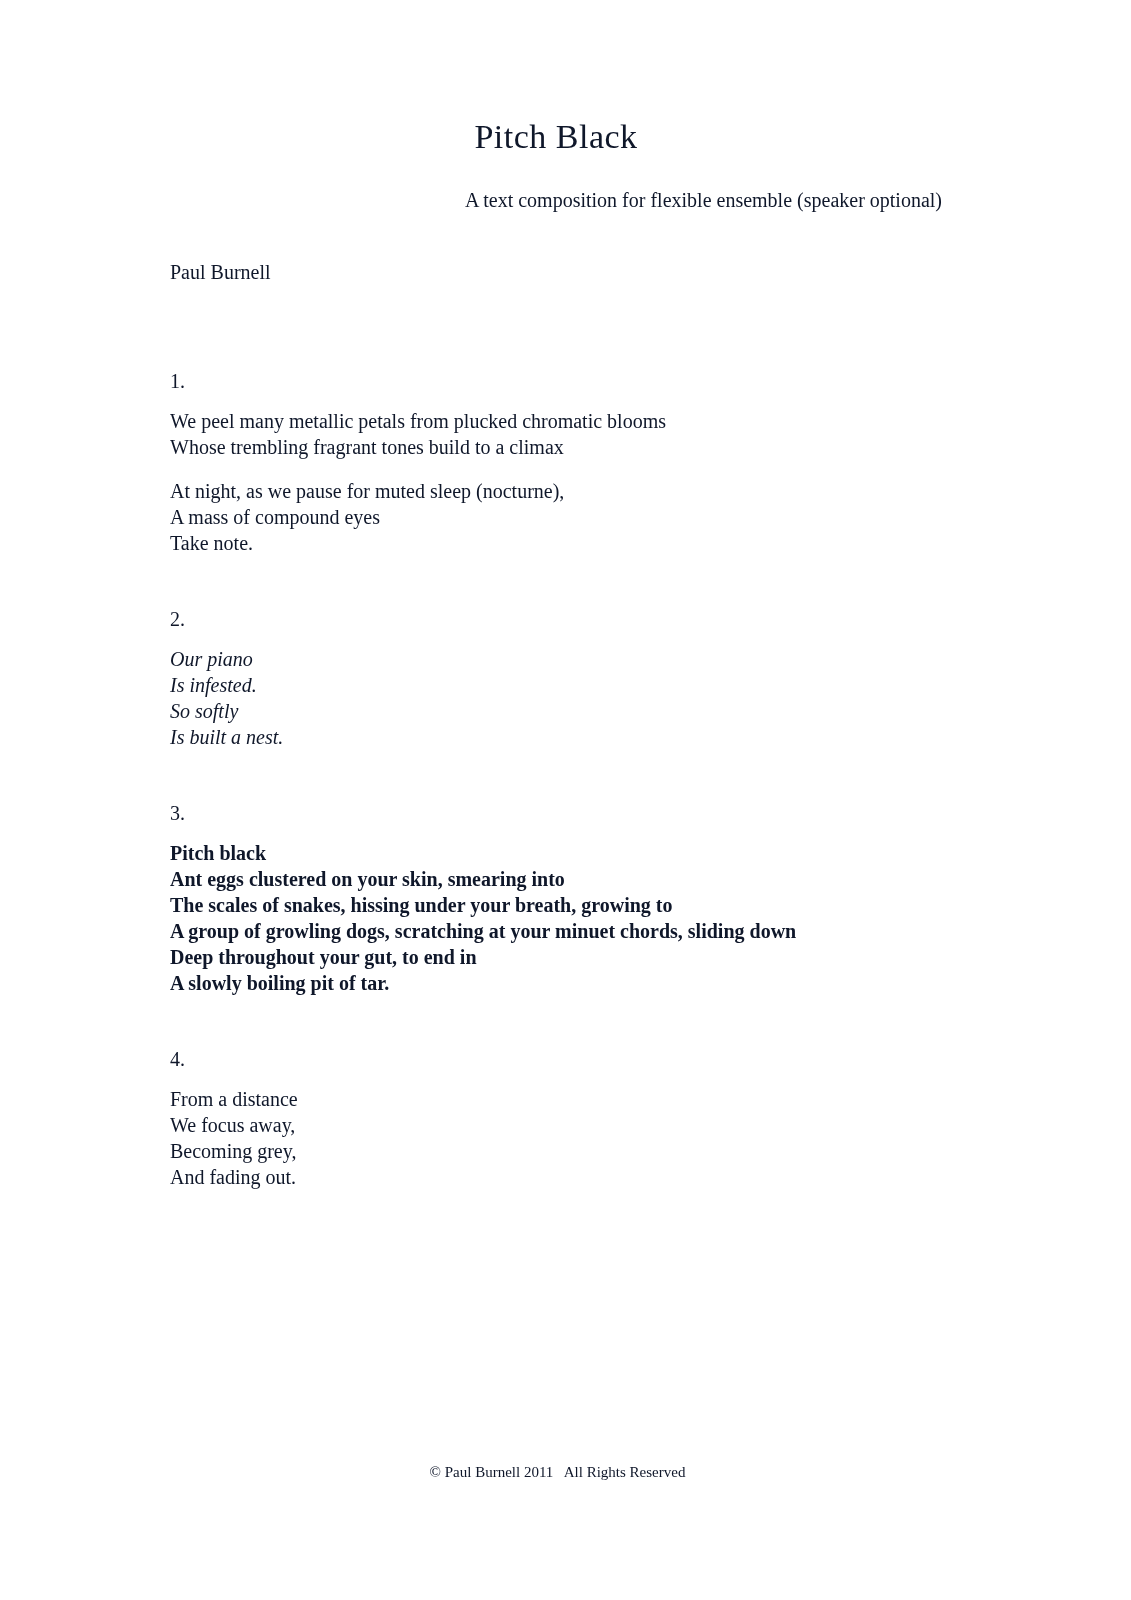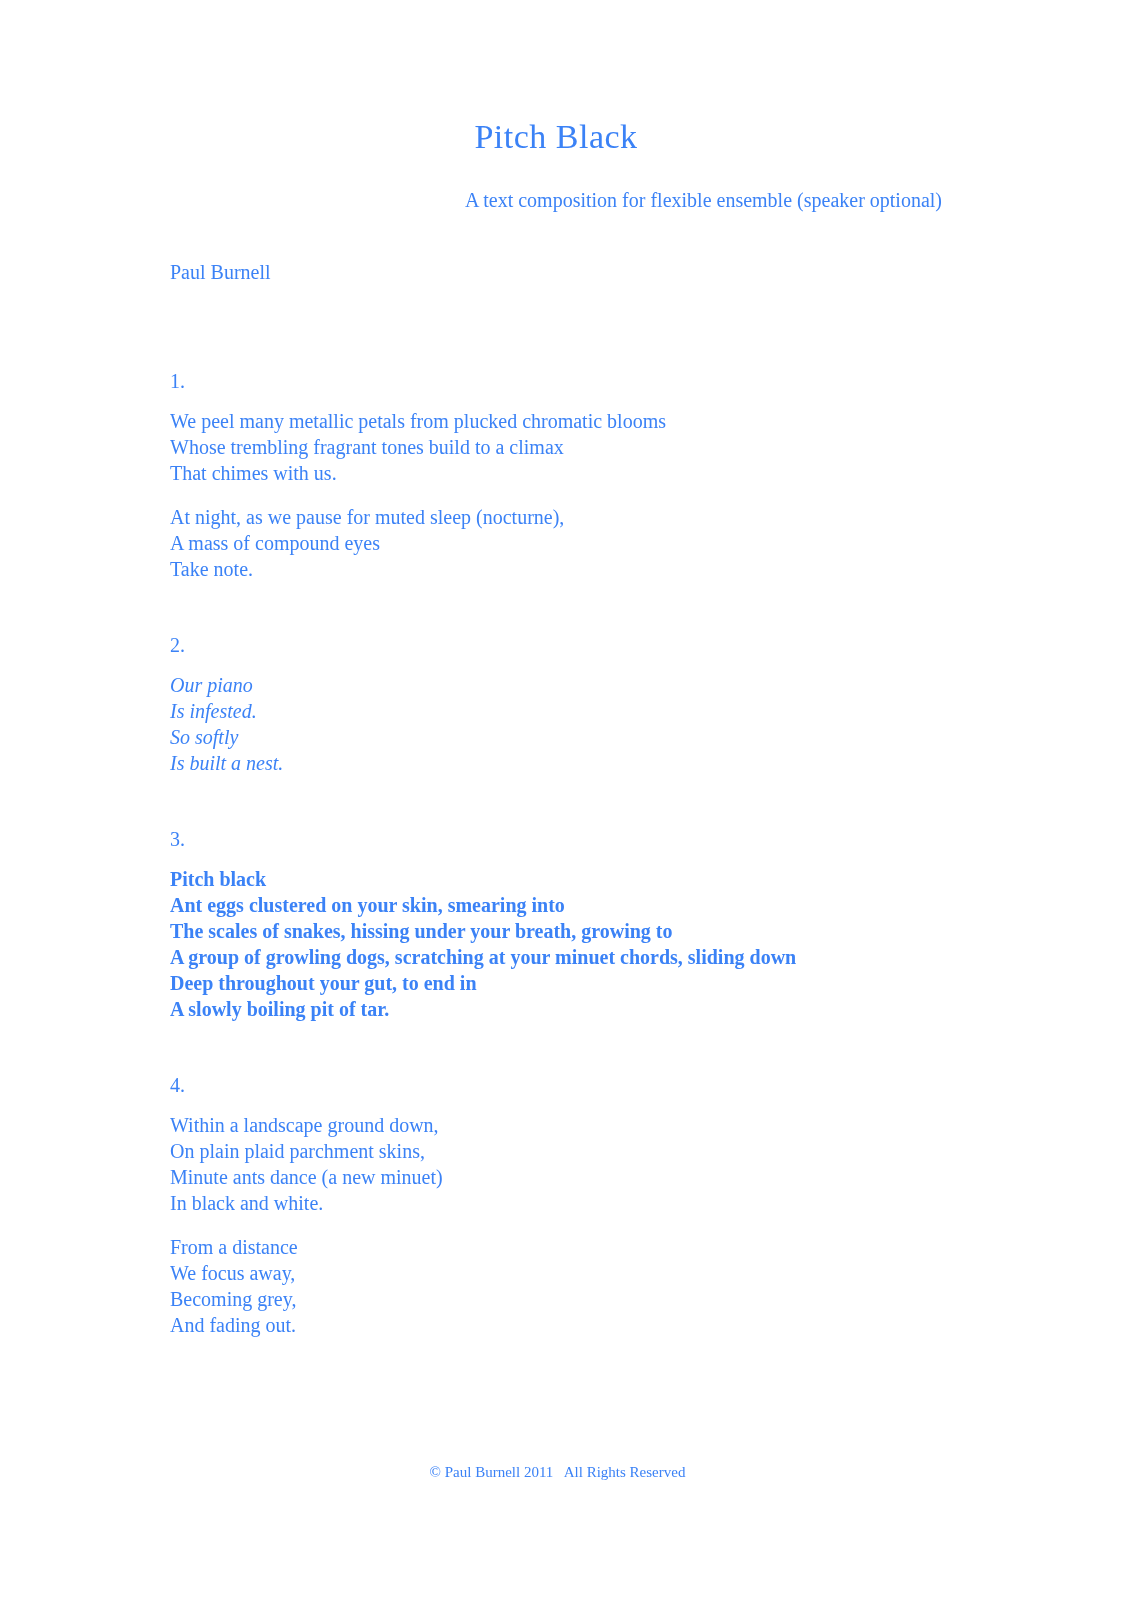--- a/index.html
+++ b/index.html
@@ -3,21 +3,21 @@
 <meta charset="utf-8">
 <style>
   * { margin: 0; padding: 0; box-sizing: border-box; }
   html, body { background: #ffffff; }
   .page {
     position: relative;
     width: 1131px;
     height: 1600px;
     margin: 0 auto;
     background: #ffffff;
-    color: #3b82f6;
+    color: #0f172a;
     font-family: "Liberation Serif", "DejaVu Serif", serif;
     font-size: 20px;
     padding: 0 189px 0 170px;
     overflow: hidden;
   }
   .title {
     padding-top: 120px;
     font-size: 34px;
     font-weight: normal;
     line-height: 1.0;
@@ -70,21 +70,20 @@
     <p class="author">Paul Burnell</p>
   </header>
 
   <main class="poem">
 
     <section class="poem-section">
       <p class="section-number">1.</p>
       <div class="stanza">
         <span class="line">We peel many metallic petals from plucked chromatic blooms</span>
         <span class="line">Whose trembling fragrant tones build to a climax</span>
-        <span class="line">That chimes with us.</span>
       </div>
       <div class="stanza">
         <span class="line">At night, as we pause for muted sleep (nocturne),</span>
         <span class="line">A mass of compound eyes</span>
         <span class="line">Take note.</span>
       </div>
     </section>
 
     <section class="poem-section style-italic">
       <p class="section-number">2.</p>
@@ -104,26 +103,20 @@
         <span class="line">The scales of snakes, hissing under your breath, growing to</span>
         <span class="line">A group of growling dogs, scratching at your minuet chords, sliding down</span>
         <span class="line">Deep throughout your gut, to end in</span>
         <span class="line">A slowly boiling pit of tar.</span>
       </div>
     </section>
 
     <section class="poem-section">
       <p class="section-number">4.</p>
       <div class="stanza">
-        <span class="line">Within a landscape ground down,</span>
-        <span class="line">On plain plaid parchment skins,</span>
-        <span class="line">Minute ants dance (a new minuet)</span>
-        <span class="line">In black and white.</span>
-      </div>
-      <div class="stanza">
         <span class="line">From a distance</span>
         <span class="line">We focus away,</span>
         <span class="line">Becoming grey,</span>
         <span class="line">And fading out.</span>
       </div>
     </section>
 
   </main>
 
   <footer class="doc-footer">© Paul Burnell 2011   All Rights Reserved</footer>

